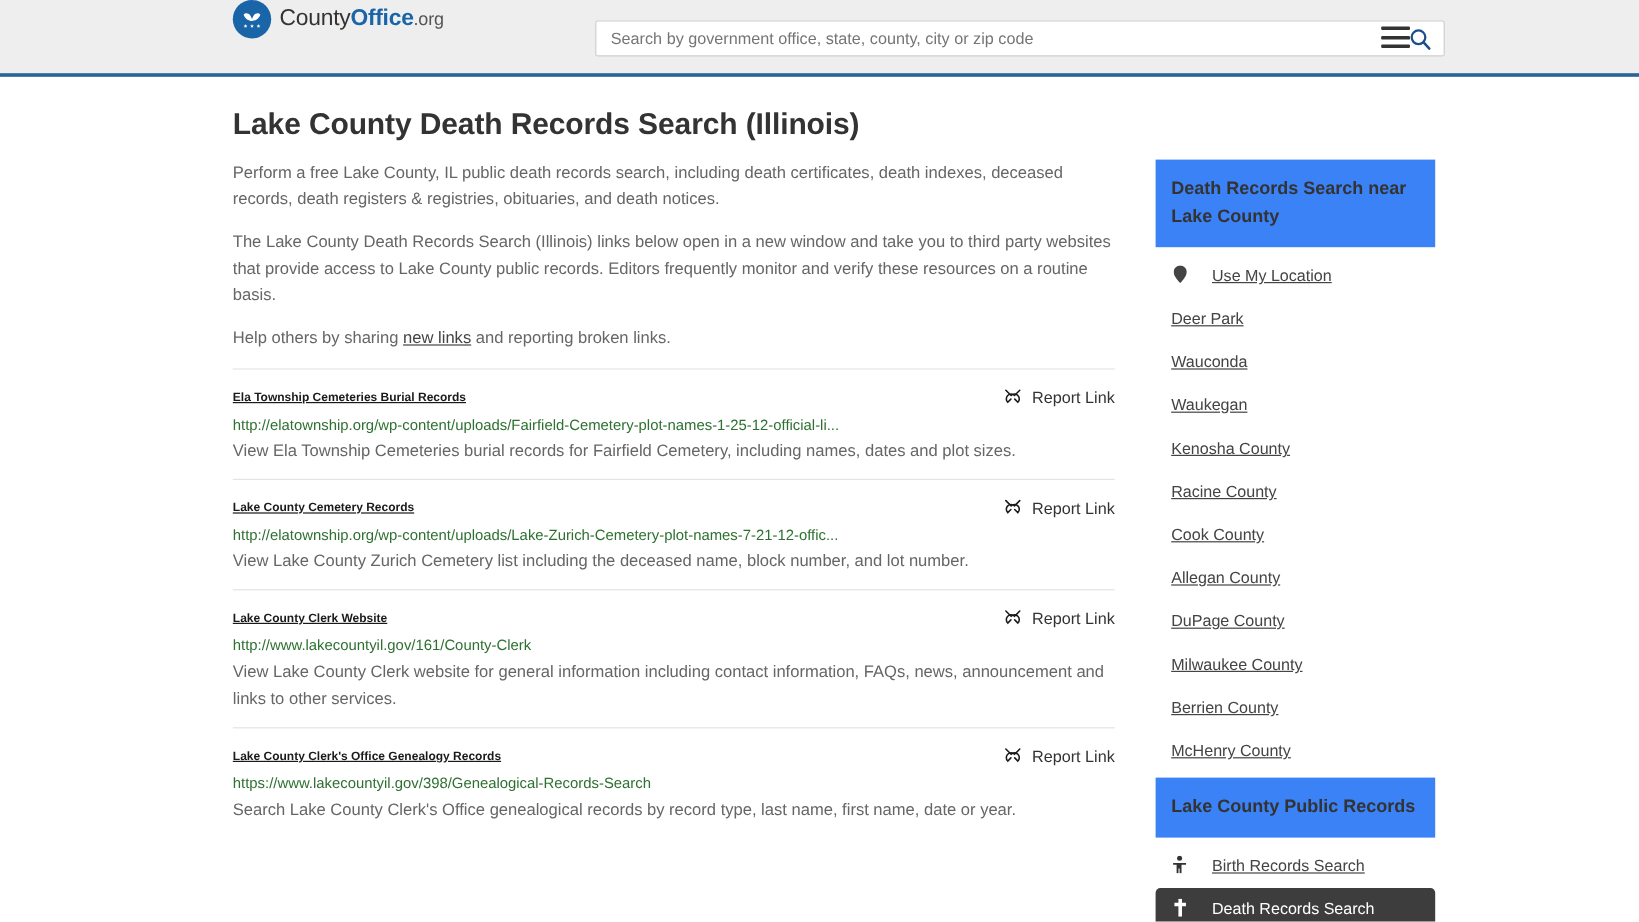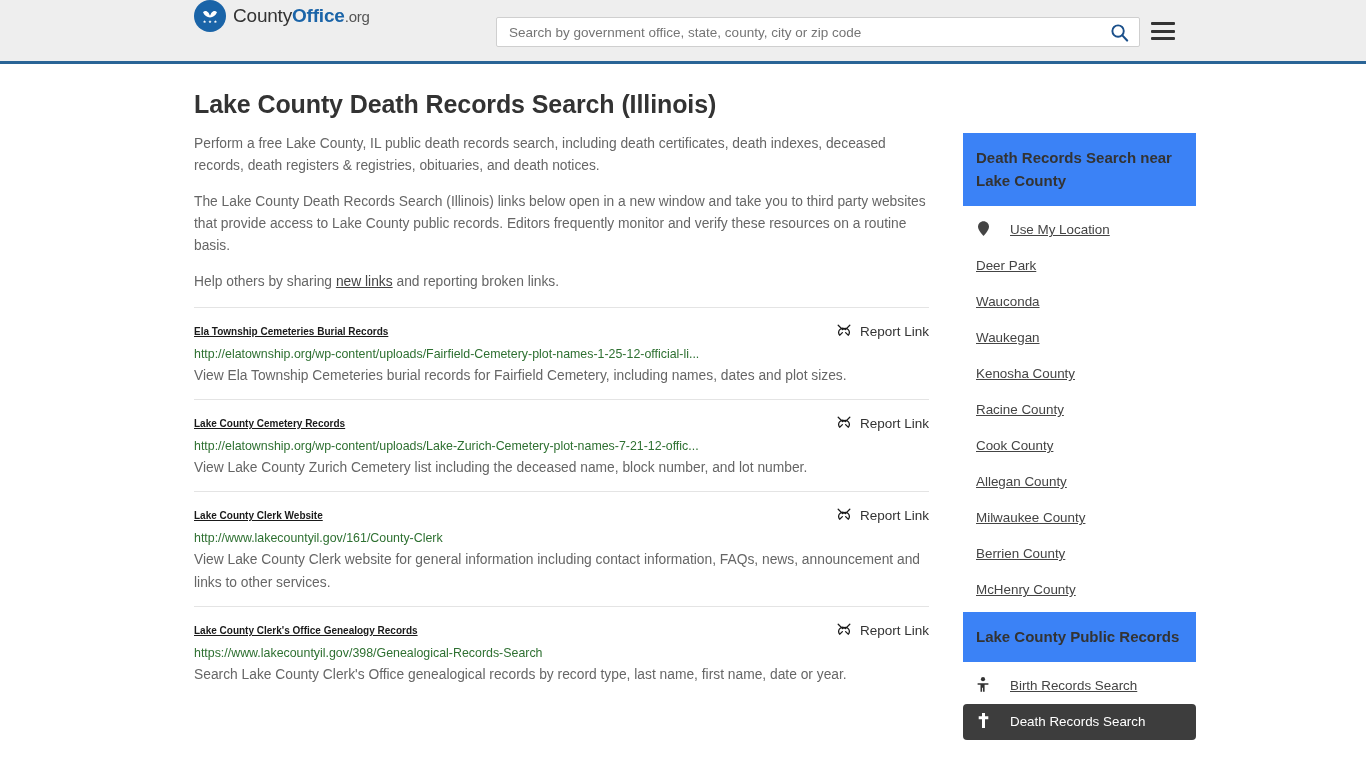--- a/index.html
+++ b/index.html
@@ -43,21 +43,21 @@
     letter-spacing: -0.2px;
     white-space: nowrap;
   }
   .logo-text .b { color: #1a64a8; font-weight: bold; }
   .logo-text .o { color: #555555; font-size: 15px; }
 
   .search-box {
     position: absolute;
     left: 496px;
     top: 17px;
-    width: 644px;
+    width: 708px;
     height: 30px;
     background: #ffffff;
     border: 1px solid #cfcfcf;
     border-radius: 2px;
     display: flex;
     align-items: center;
     padding: 0 8px 0 10px;
   }
   .search-input {
     border: 0; outline: 0;
@@ -370,20 +370,25 @@
                 <span class="lbl">Cook County</span>
               </a>
             </li>
           <li>
               <a class="side-link" href="#">
                 <span class="lbl">Allegan County</span>
               </a>
             </li>
           <li>
               <a class="side-link" href="#">
+                <span class="lbl">DuPage County</span>
+              </a>
+            </li>
+          <li>
+              <a class="side-link" href="#">
                 <span class="lbl">Milwaukee County</span>
               </a>
             </li>
           <li>
               <a class="side-link" href="#">
                 <span class="lbl">Berrien County</span>
               </a>
             </li>
           <li>
               <a class="side-link" href="#">

